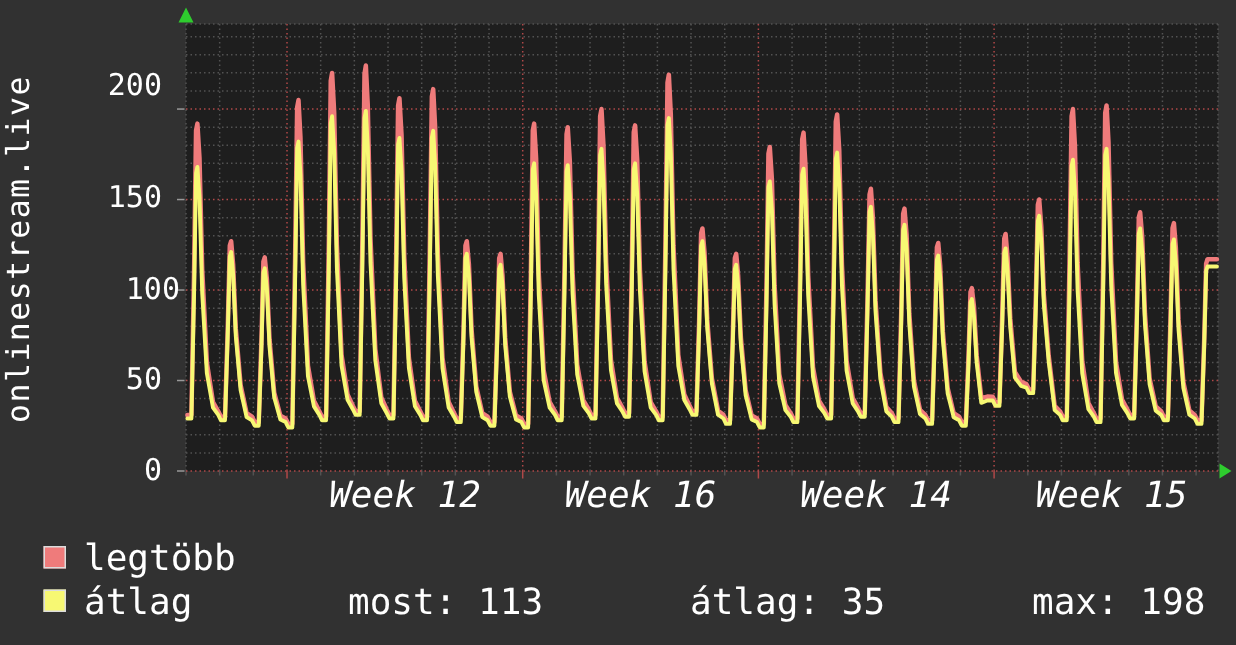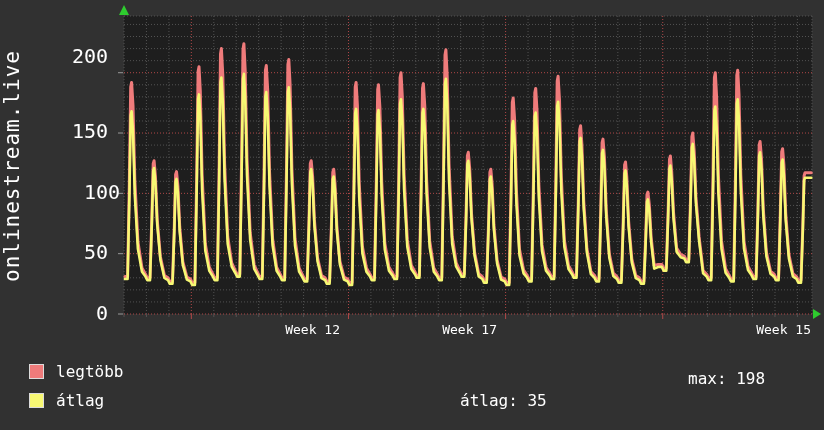--- a/index.html
+++ b/index.html
@@ -15,28 +15,28 @@
     position:absolute;left:-1px;top:38px;height:256px;width:26px;
     writing-mode:vertical-rl;transform:rotate(180deg);
     font-size:21px;letter-spacing:1px;white-space:nowrap;
     display:flex;align-items:center;justify-content:center;
   }
   .ylab{
     position:absolute;width:44px;left:64px;text-align:right;
     font-size:20px;line-height:20px;
   }
   .xlab{
-    position:absolute;width:140px;top:320px;text-align:right;
-    font-size:13px;line-height:20px;
+    position:absolute;width:140px;top:320px;text-align:center;
+    font-size:24px;line-height:20px;font-style:italic;
   }
   .leg-sq{
     position:absolute;width:15px;height:15px;border:1px solid #dcdcdc;
   }
   .leg-txt{
-    position:absolute;font-size:16px;line-height:22px;white-space:pre;
+    position:absolute;font-size:24px;line-height:22px;white-space:pre;
   }
 </style>
 </head>
 <body>
 
 <div class="stage">
 
   <svg id="chart" width="824" height="430">
       <rect x="124" y="16" width="688" height="298" fill="#1e1e1e"></rect>
       <line x1="124" y1="301.93522267206475" x2="812" y2="301.93522267206475" stroke="#525252" stroke-width="1" stroke-dasharray="1 2"></line>
@@ -141,25 +141,27 @@
 
   <div class="vtitle">onlinestream.live</div>
 
   <div class="ylab" style="top:46px;">200</div>
   <div class="ylab" style="top:121px;">150</div>
   <div class="ylab" style="top:182px;margin-left:12px;">100</div>
   <div class="ylab" style="top:242px;">50</div>
   <div class="ylab" style="top:303px;">0</div>
 
   <div class="xlab" style="left:200px;">Week 12</div>
-  <div class="xlab" style="left:357px;">Week 17</div>
+  <div class="xlab" style="left:357px;">Week 16</div>
+  <div class="xlab" style="left:514px;">Week 14</div>
   <div class="xlab" style="left:671px;">Week 15</div>
 
   <div class="leg-sq" style="left:29px;top:364px;background:#ef7b7b;"></div>
   <div class="leg-txt" style="left:56px;top:361px;">legtöbb</div>
 
   <div class="leg-sq" style="left:29px;top:393px;background:#f7f873;"></div>
   <div class="leg-txt" style="left:56px;top:390px;">átlag</div>
 
+  <div class="leg-txt" style="left:232px;top:390px;">most: 113</div>
   <div class="leg-txt" style="left:460px;top:390px;">átlag: 35</div>
-  <div class="leg-txt" style="left:688px;top:368px;">max: 198</div>
+  <div class="leg-txt" style="left:688px;top:390px;">max: 198</div>
 
 </div>
 
 </body></html>

